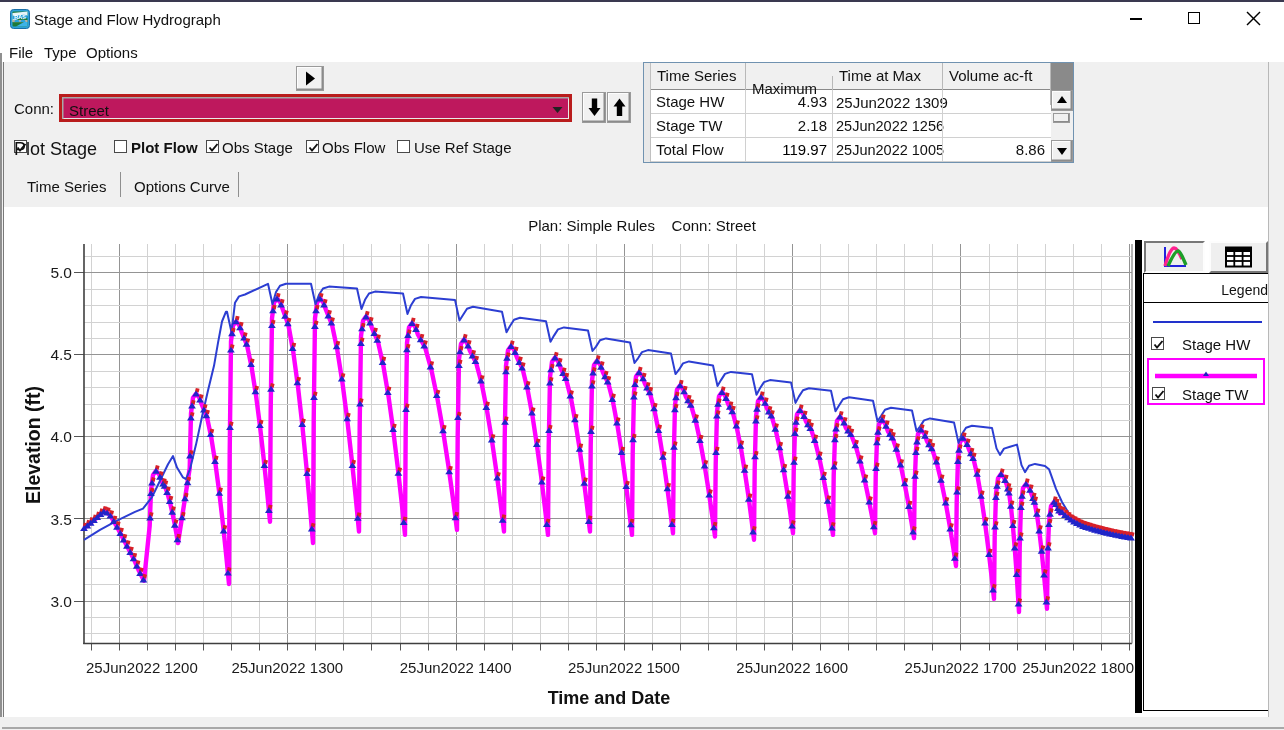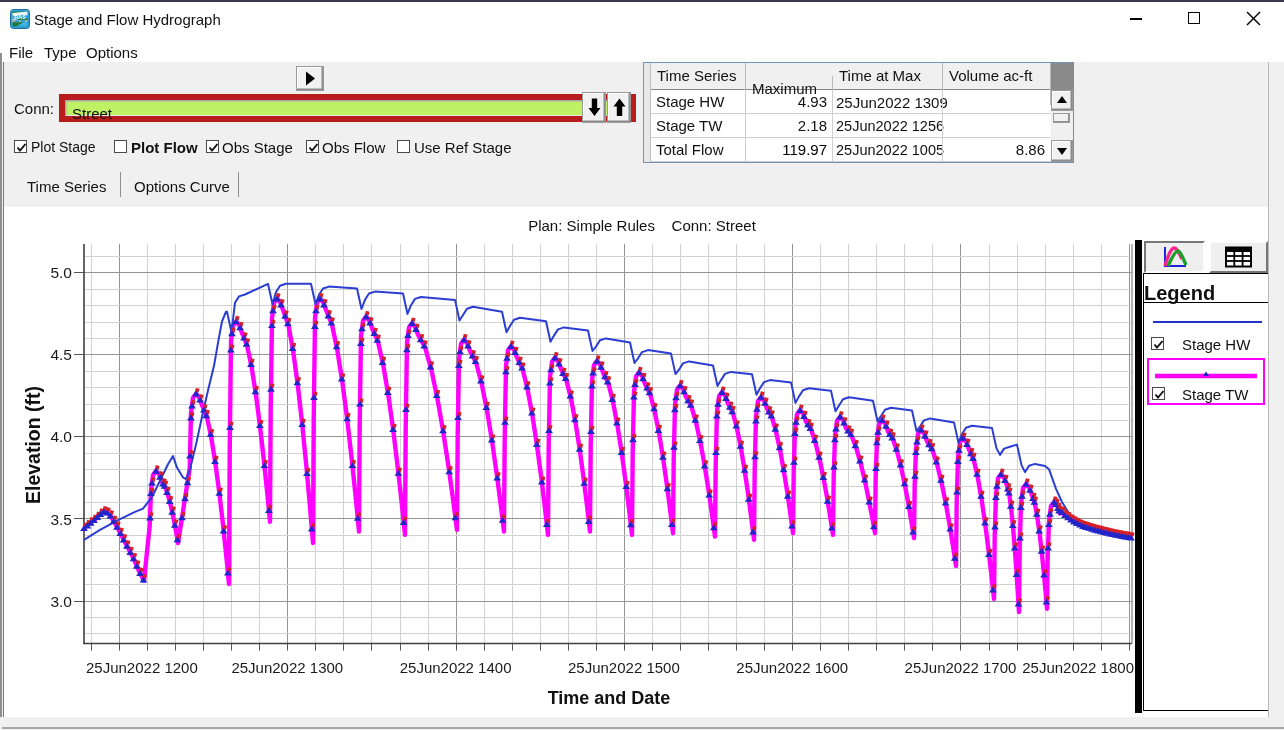--- a/index.html
+++ b/index.html
@@ -27,39 +27,39 @@
   </svg>
 <div style="position:absolute;left:9px;top:44px;font-size:15px;font-weight:normal;color:#111;white-space:nowrap">File</div>
 <div style="position:absolute;left:44px;top:44px;font-size:15px;font-weight:normal;color:#111;white-space:nowrap">Type</div>
 <div style="position:absolute;left:86px;top:44px;font-size:15px;font-weight:normal;color:#111;white-space:nowrap">Options</div>
 <div class="abs" style="left:296px;top:66px;width:28px;height:25px;background:#f1f1f1;
 border:1px solid #9a9a9a;box-sizing:border-box;box-shadow:inset -1.5px -1.5px 0 #8b8b8b,inset 1px 1px 0 #fdfdfd">
 <svg width="26" height="23">
       <path d="M9 4.5 L18 11.5 L9 18.5 Z" fill="#000"></path>
     </svg></div>
 <div style="position:absolute;left:14px;top:100px;font-size:15px;font-weight:normal;color:#111;white-space:nowrap">Conn:</div>
-<div class="abs" style="left:59px;top:94px;width:577px;height:28px;background:#bef264;
-border:6px solid #b91c1c;box-sizing:border-box;box-shadow:inset 1.5px 1.5px 0 #a8a8a8,inset -1px -1px 0 #e8e8e8">
+<div class="abs" style="left:59px;top:94px;width:513px;height:28px;background:#be185d;
+border:3px solid #b91c1c;box-sizing:border-box;box-shadow:inset 1.5px 1.5px 0 #a8a8a8,inset -1px -1px 0 #e8e8e8">
 <div style="position:absolute;left:7px;top:5px;font-size:15px;color:#111">Street</div>
 <svg style="position:absolute;right:6px;top:9px" width="11" height="8">
       <path d="M0.5 1 L10.5 1 L5.5 7 Z" fill="#222"></path>
     </svg>
 </div>
 <div class="abs" style="left:582px;top:92px;width:24px;height:31px;background:#f1f1f1;border:1px solid #9a9a9a;box-sizing:border-box;box-shadow:inset -1.5px -1.5px 0 #8b8b8b,inset 1px 1px 0 #fdfdfd"><svg width="22" height="29">
       <path d="M11.5 23 L17.5 15 L14.2 15 L14.2 5.5 L8.8 5.5 L8.8 15 L5.5 15 Z" fill="#000"></path>
     </svg></div>
 <div class="abs" style="left:607px;top:92px;width:24px;height:31px;background:#f1f1f1;border:1px solid #9a9a9a;box-sizing:border-box;box-shadow:inset -1.5px -1.5px 0 #8b8b8b,inset 1px 1px 0 #fdfdfd"><svg width="22" height="29">
       <path d="M11.5 5.5 L17.5 13.5 L14.2 13.5 L14.2 23 L8.8 23 L8.8 13.5 L5.5 13.5 Z" fill="#000"></path>
     </svg></div>
 <div style="position:absolute;left:14px;top:140px;width:13px;height:13px;background:#fff;border:1px solid #494949;box-sizing:border-box">
     <svg width="13" height="13" style="position:absolute;left:0;top:0">
       <polyline points="2.5,6.5 5,9.5 10.5,3" fill="none" stroke="#111" stroke-width="1.9"></polyline>
     </svg>
   </div>
-<div style="position:absolute;left:31px;top:139px;font-size:14px;font-weight:normal;color:#111;white-space:nowrap">Plot Stage</div>
+<div style="position:absolute;left:14px;top:139px;font-size:18px;font-weight:normal;color:#111;white-space:nowrap">Plot Stage</div>
 <div style="position:absolute;left:114px;top:140px;width:13px;height:13px;background:#fff;border:1px solid #494949;box-sizing:border-box"></div>
 <div style="position:absolute;left:131px;top:139px;font-size:15px;font-weight:bold;color:#111;white-space:nowrap">Plot Flow</div>
 <div style="position:absolute;left:206px;top:140px;width:13px;height:13px;background:#fff;border:1px solid #494949;box-sizing:border-box">
     <svg width="13" height="13" style="position:absolute;left:0;top:0">
       <polyline points="2.5,6.5 5,9.5 10.5,3" fill="none" stroke="#111" stroke-width="1.9"></polyline>
     </svg>
   </div>
 <div style="position:absolute;left:222px;top:139px;font-size:15px;font-weight:normal;color:#111;white-space:nowrap">Obs Stage</div>
 <div style="position:absolute;left:306px;top:140px;width:13px;height:13px;background:#fff;border:1px solid #494949;box-sizing:border-box">
     <svg width="13" height="13" style="position:absolute;left:0;top:0">
@@ -574,21 +574,21 @@
 <svg width="55" height="28">
 <rect x="15" y="4.5" width="25" height="19" fill="#fff" stroke="#000" stroke-width="2"></rect>
 <rect x="15" y="4.5" width="25" height="4.5" fill="#000"></rect>
 <line x1="23.3" y1="5" x2="23.3" y2="23" stroke="#000" stroke-width="1.8"></line>
 <line x1="31.6" y1="5" x2="31.6" y2="23" stroke="#000" stroke-width="1.8"></line>
 <line x1="15" y1="13" x2="40" y2="13" stroke="#000" stroke-width="1.8"></line>
 <line x1="15" y1="18" x2="40" y2="18" stroke="#000" stroke-width="1.8"></line>
 </svg></div>
 <div class="abs" style="left:1143px;top:273px;width:126px;height:438px;background:#fff;
 border:1px solid #000;box-sizing:border-box">
-<div style="position:absolute;left:0;top:8px;width:100%;text-align:left;font-size:20px;font-weight:bold;color:#111">Legend</div>
+<div style="position:absolute;left:0;top:8px;width:100%;text-align:right;font-size:14px;font-weight:normal;color:#111">Legend</div>
 <div style="position:absolute;left:0;top:28px;width:100%;height:1px;background:#000"></div>
 <div style="position:absolute;left:9px;top:46.5px;width:109px;height:2px;background:#2233cc"></div>
 </div>
 <div style="position:absolute;left:1151px;top:337px;width:13px;height:13px;background:#fff;border:1px solid #494949;box-sizing:border-box">
     <svg width="13" height="13" style="position:absolute;left:0;top:0">
       <polyline points="2.5,6.5 5,9.5 10.5,3" fill="none" stroke="#111" stroke-width="1.9"></polyline>
     </svg>
   </div>
 <div style="position:absolute;left:1182px;top:336px;font-size:15px;font-weight:normal;color:#111;white-space:nowrap">Stage HW</div>
 <div class="abs" style="left:1147px;top:358px;width:118px;height:47px;border:2px solid #ff00ff;box-sizing:border-box">

